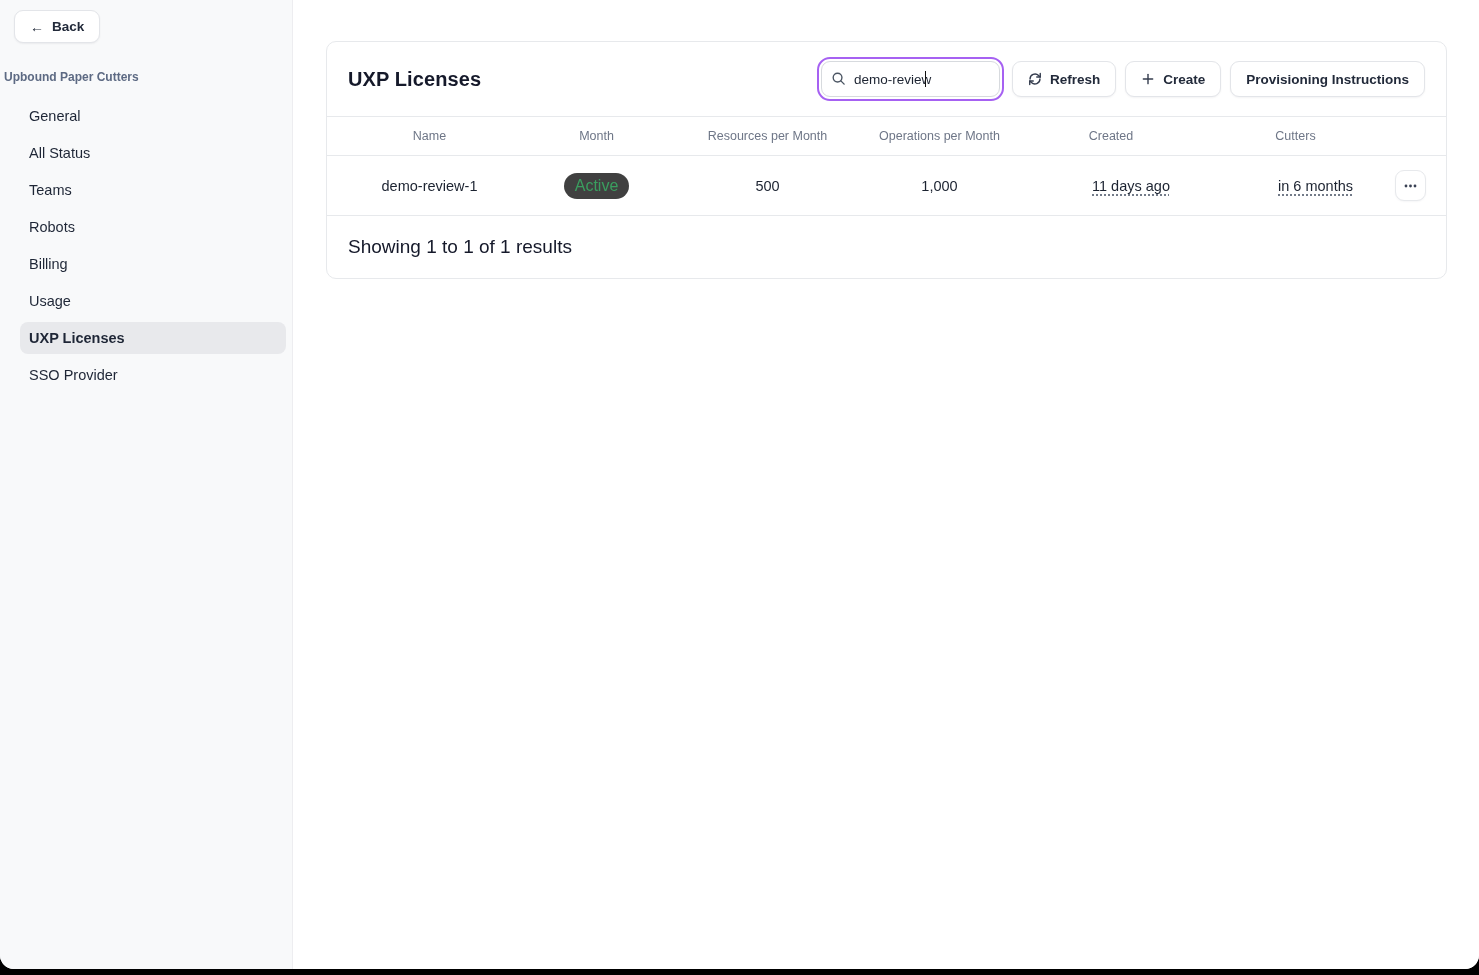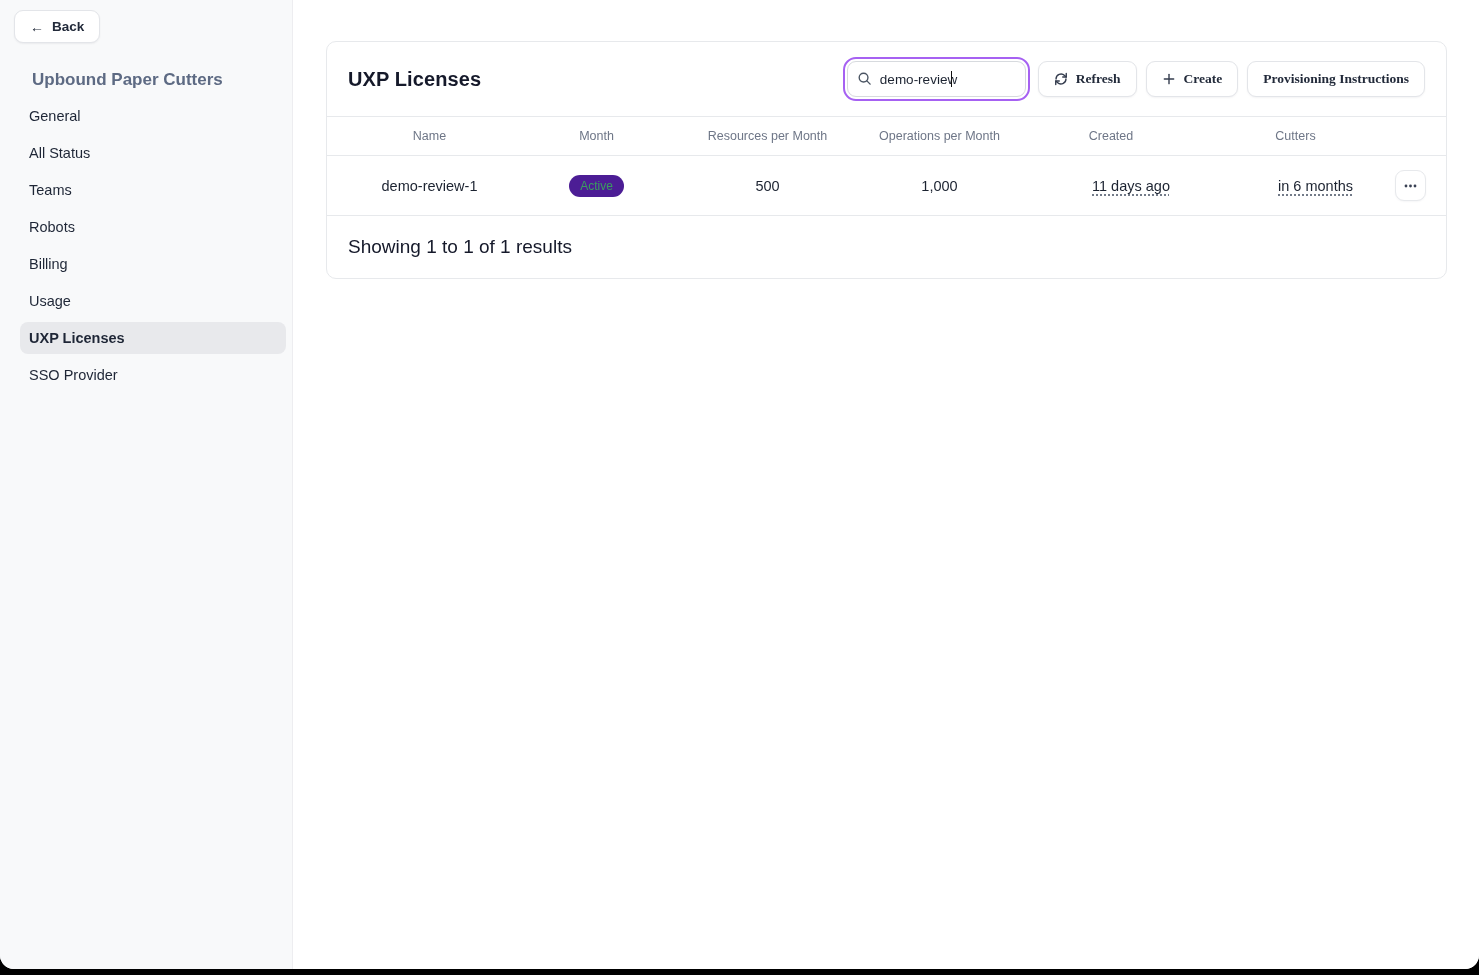--- a/index.html
+++ b/index.html
@@ -15,21 +15,21 @@
   }
   .back-btn {
     position:absolute; left:14px; top:10px; height:33px; padding:0 15px;
     display:inline-flex; align-items:center; gap:8px;
     background:#fff; border:1px solid #e3e5e9; border-radius:9px;
     box-shadow:0 1px 2px rgba(16,24,40,.06);
     font-size:13.5px; font-weight:700; color:#222a3a; cursor:pointer;
   }
   .back-arrow { font-size:14px; font-weight:400; color:#222a3a; line-height:1; }
   .org-name {
-    position:absolute; left:32px; top:70px; font-size:17px; font-weight:700; color:#5d6a83;
+    position:absolute; left:4px; top:70px; font-size:12px; font-weight:700; color:#5d6a83;
   }
   .nav { position:absolute; top:100px; left:20px; width:266px; }
   .nav-item {
     height:32px; display:flex; align-items:center; padding:0 9px; margin-bottom:5px;
     border-radius:8px; font-size:14.5px; color:#1e2636; cursor:pointer;
   }
   .nav-item.selected { background:#e8e9ec; font-weight:700; }
   
   .main { position:absolute; left:293px; top:0; right:0; bottom:0; background:#fff; }
   .card {
@@ -48,35 +48,35 @@
     border:1px solid #d7dade; border-radius:9px; background:#fff;
     font-family:"Liberation Sans", sans-serif; font-size:13.5px; color:#1c2331;
     outline:2.5px solid #a661f2; outline-offset:2px;
   }
   .search-icon { position:absolute; left:10px; top:10px; color:#4b5563; }
   .fake-caret { position:absolute; left:104px; top:10px; width:1.5px; height:16px; background:#111; }
   .btn {
     display:inline-flex; align-items:center; gap:8px; height:36px; padding:0 15px;
     background:#fff; border:1px solid #e3e5e9; border-radius:9px;
     box-shadow:0 1px 2px rgba(16,24,40,.05);
-    font-size:13.5px; font-weight:700; color:#222a3a; cursor:pointer; white-space:nowrap;font-family:Liberation Serif, serif;
+    font-size:13.5px; font-weight:700; color:#222a3a; cursor:pointer; white-space:nowrap;
   }
   .btn .ico { display:inline-flex; color:#343c4e; }
   
   .tbl-head, .tbl-row {
     display:grid; grid-template-columns:163px 171px 171px 173px 170px 199px 1fr;
     align-items:center; padding:0 21px;text-align:center;
   }
   .tbl-head { height:39px; border-bottom:1px solid #e7e9ec; }
   .tbl-head .th { font-size:12.5px; color:#6e7687; }
   .tbl-row { height:60px; border-bottom:1px solid #e7e9ec; font-size:14.5px; color:#1c2331; }
   .cell-name { font-weight:500; }
   .badge {
     display:inline-block; padding:4px 11px; border-radius:999px;
-    background:#4c1d95; color:#3a9e5f; font-size:12px; font-weight:500;
+    background:#404040; color:#3a9e5f; font-size:16px; font-weight:500;
   }
   .tip {
     text-decoration:underline dotted; text-decoration-thickness:1.5px;
     text-underline-offset:3.5px; text-decoration-color:#737b89; cursor:pointer;margin-left:40px;
   }
   .row-menu-btn {
     justify-self:end; width:31px; height:31px;
     display:inline-flex; align-items:center; justify-content:center;
     background:#fff; border:1px solid #e7e9ec; border-radius:9px;
     box-shadow:0 1px 2px rgba(16,24,40,.04); color:#3a4154; cursor:pointer;

